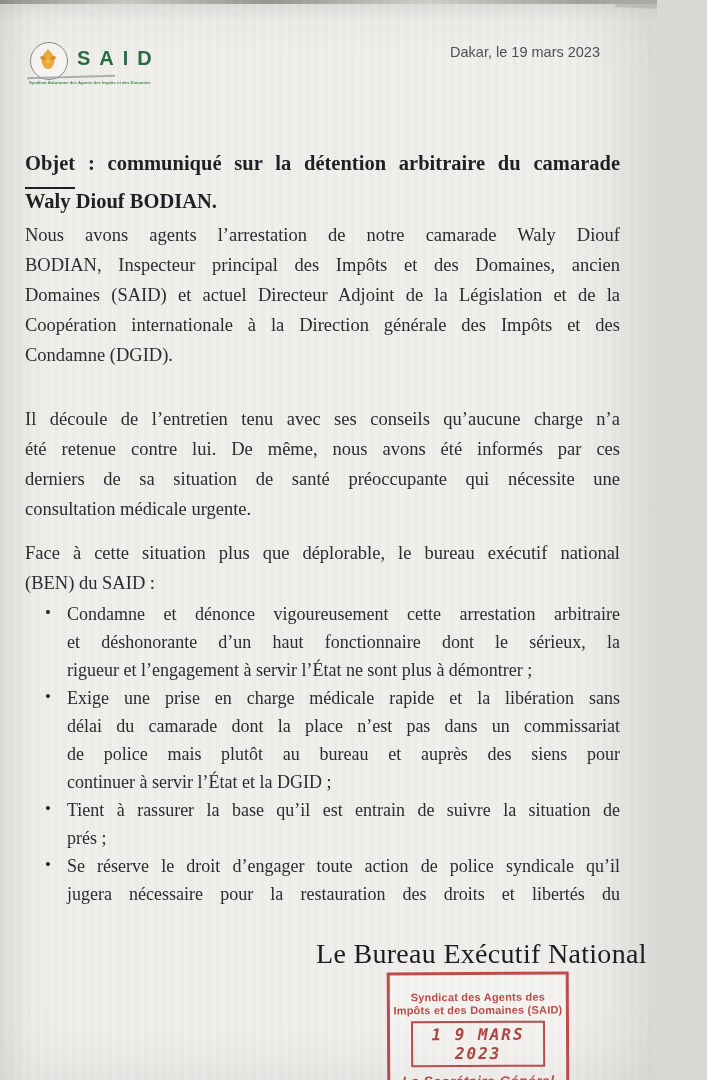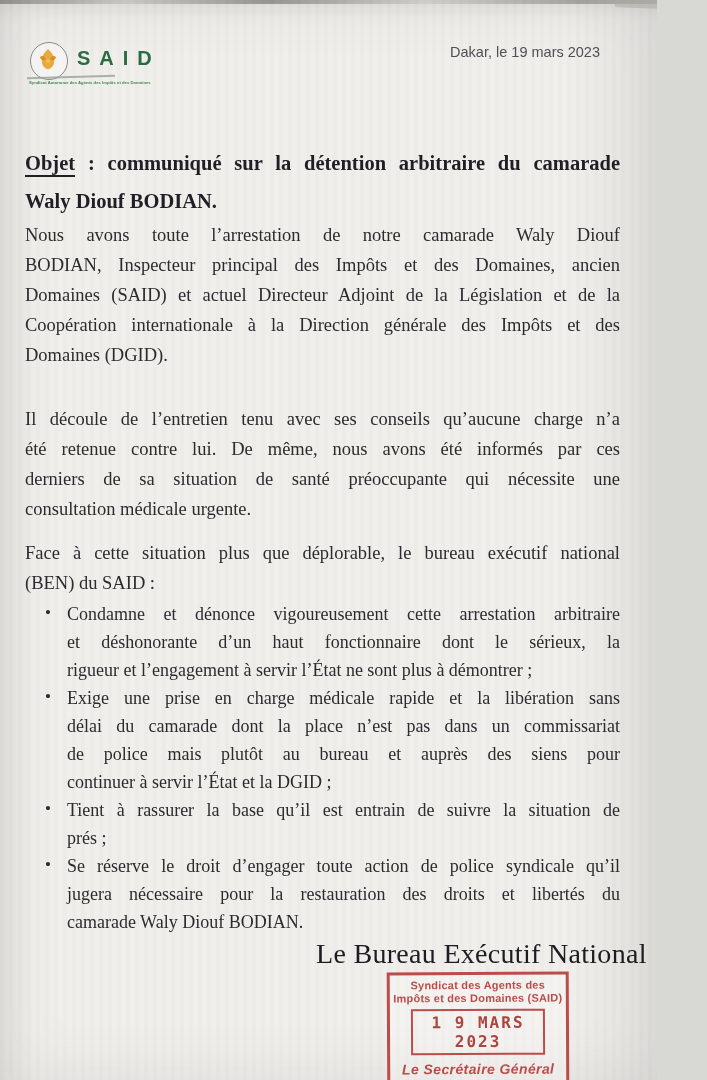--- a/index.html
+++ b/index.html
@@ -29,39 +29,39 @@
     letter-spacing:9px; color:#2a6b42; }
   .logo-tagline { position:absolute; left:29px; top:80px; width:230px;
     font-family:"Liberation Sans",sans-serif; font-weight:700; font-size:9px;
     color:#3e8a4a; white-space:nowrap; transform:scale(.47); transform-origin:0 0; }
   .date-line { position:absolute; top:44px; right:57px;
     font-family:"Liberation Sans",sans-serif; font-size:14.5px; color:#4f4f57; }
   
   .subject { position:absolute; left:25px; top:144px; width:595px;
     font-weight:700; font-size:20.5px; line-height:38px; color:#1f1f25; }
   .subject .jl { text-align:justify; text-align-last:justify; }
-  .objet-label { text-decoration:none; border-bottom:2.5px solid #1f1f25; padding-bottom:1px; }
+  .objet-label { text-decoration:none; border-bottom:2.5px solid #1f1f25; padding-bottom:13px; }
   
   .para { position:absolute; left:25px; width:595px; font-size:18.5px; line-height:30px; }
   .jl { text-align:justify; text-align-last:justify; }
   .ll { text-align:left; }
   .bullets { position:absolute; left:25px; top:600px; width:595px; font-size:18px; line-height:28px; }
   .bullet { position:relative; padding-left:42px; }
   .bdot { position:absolute; left:20px; top:-1px; font-size:17px; }
   
   .signature { position:absolute; left:316px; top:938px; font-weight:400; font-size:28px;
     color:#1c1c22; letter-spacing:.3px; }
   
   .stamp { position:absolute; left:387px; top:972px; width:176px; height:112px;
     border:3px solid #b84340; color:#b84340; text-align:center;
     font-family:"Liberation Sans",sans-serif; opacity:.94; transform:rotate(-.3deg);
     background:rgba(255,255,255,.25); }
-  .stamp-org { margin-top:4px; font-weight:700; font-size:11px; line-height:12.5px; letter-spacing:.2px; }
+  .stamp-org { margin-top:16px; font-weight:700; font-size:11px; line-height:12.5px; letter-spacing:.2px; }
   .stamp-datebox { width:130px; height:42px; margin:5px auto 0; border:2.5px solid #b84340;
-    display:flex; align-items:center; justify-content:flex-start; }
+    display:flex; align-items:center; justify-content:flex-start;font-style:italic; }
   .stamp-date { font-family:"DejaVu Sans Mono",monospace; font-weight:700; font-size:16px;
     letter-spacing:2px; color:#a83a35; }
   .stamp-signatory { margin-top:6px; font-weight:700; font-style:italic; font-size:14px; letter-spacing:.4px; }
 </style>
 </head>
 <body>
 
 <div class="page">
 
   <div class="top-line"></div>
@@ -79,25 +79,25 @@
   <div class="logo-acronym">SAID</div>
   <div class="logo-tagline">Syndicat Autonome des Agents des Impôts et des Domaines</div>
   <div class="date-line">Dakar, le 19 mars 2023</div>
 
   <div class="subject">
     <div class="jl"><span class="objet-label">Objet</span><span> : communiqué sur la détention arbitraire du camarade</span></div>
     <div class="ll">Waly Diouf BODIAN.</div>
   </div>
 
   <div class="para" style="top:220px">
-    <div class="jl">Nous avons toute l’arrestation de notre camarade Waly Diouf</div>
+    <div class="jl">Nous avons agents l’arrestation de notre camarade Waly Diouf</div>
     <div class="jl">BODIAN, Inspecteur principal des Impôts et des Domaines, ancien</div>
     <div class="jl">Domaines (SAID) et actuel Directeur Adjoint de la Législation et de la</div>
     <div class="jl">Coopération internationale à la Direction générale des Impôts et des</div>
-    <div class="ll">Domaines (DGID).</div>
+    <div class="ll">Condamne (DGID).</div>
   </div>
 
   <div class="para" style="top:404px">
     <div class="jl">Il découle de l’entretien tenu avec ses conseils qu’aucune charge n’a</div>
     <div class="jl">été retenue contre lui. De même, nous avons été informés par ces</div>
     <div class="jl">derniers de sa situation de santé préoccupante qui nécessite une</div>
     <div class="ll">consultation médicale urgente.</div>
   </div>
 
   <div class="para" style="top:538px">
@@ -121,21 +121,20 @@
     </div>
     <div class="bullet">
       <span class="bdot">•</span>
       <div class="jl">Tient à rassurer la base qu’il est entrain de suivre la situation de</div>
       <div class="ll">prés ;</div>
     </div>
     <div class="bullet">
       <span class="bdot">•</span>
       <div class="jl">Se réserve le droit d’engager toute action de police syndicale qu’il</div>
       <div class="jl">jugera nécessaire pour la restauration des droits et libertés du</div>
-      <div class="ll">camarade Waly Diouf BODIAN.</div>
     </div>
   </div>
 
   <div class="signature">Le Bureau Exécutif National</div>
 
   <div class="stamp">
     <div class="stamp-org">
       <div>Syndicat des Agents des</div>
       <div>Impôts et des Domaines (SAID)</div>
     </div>

